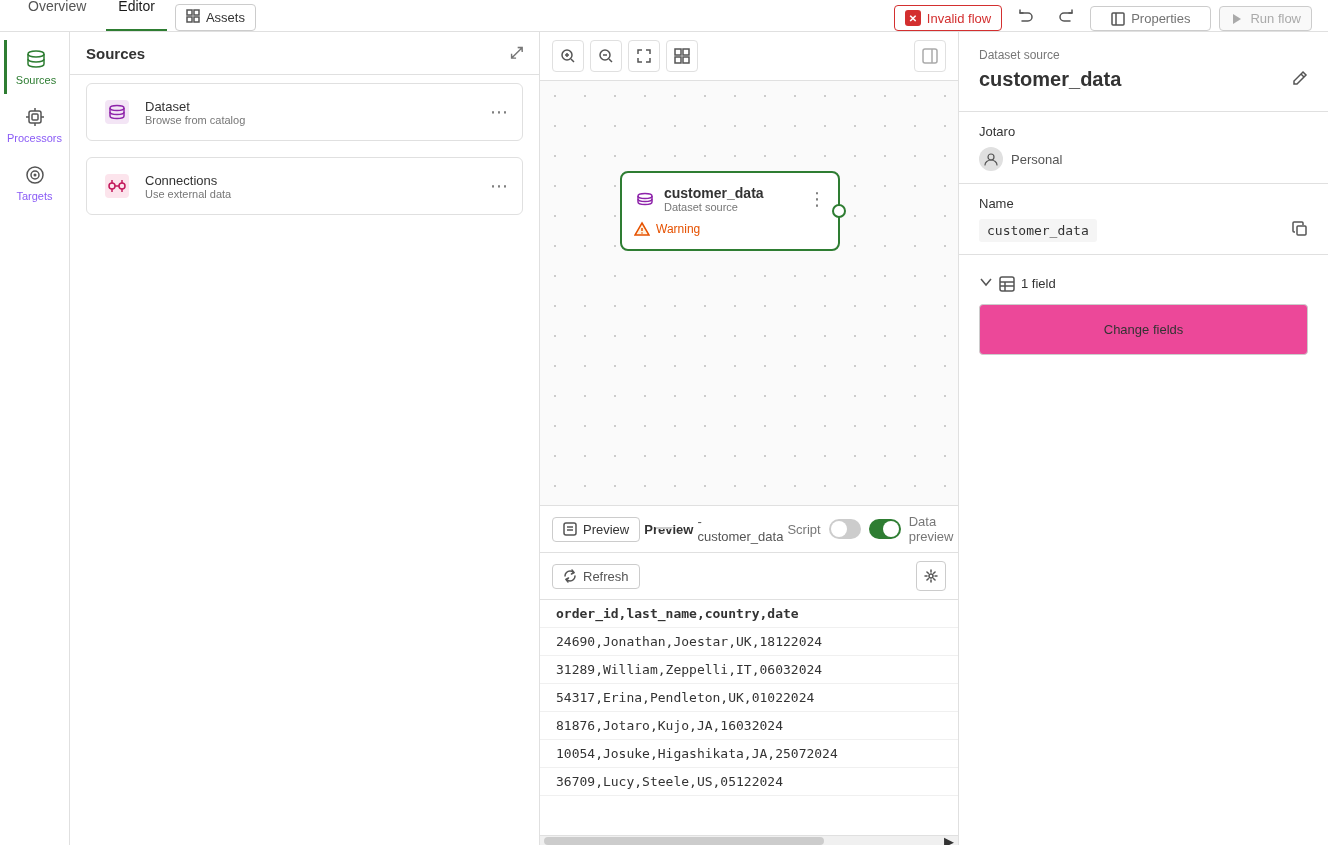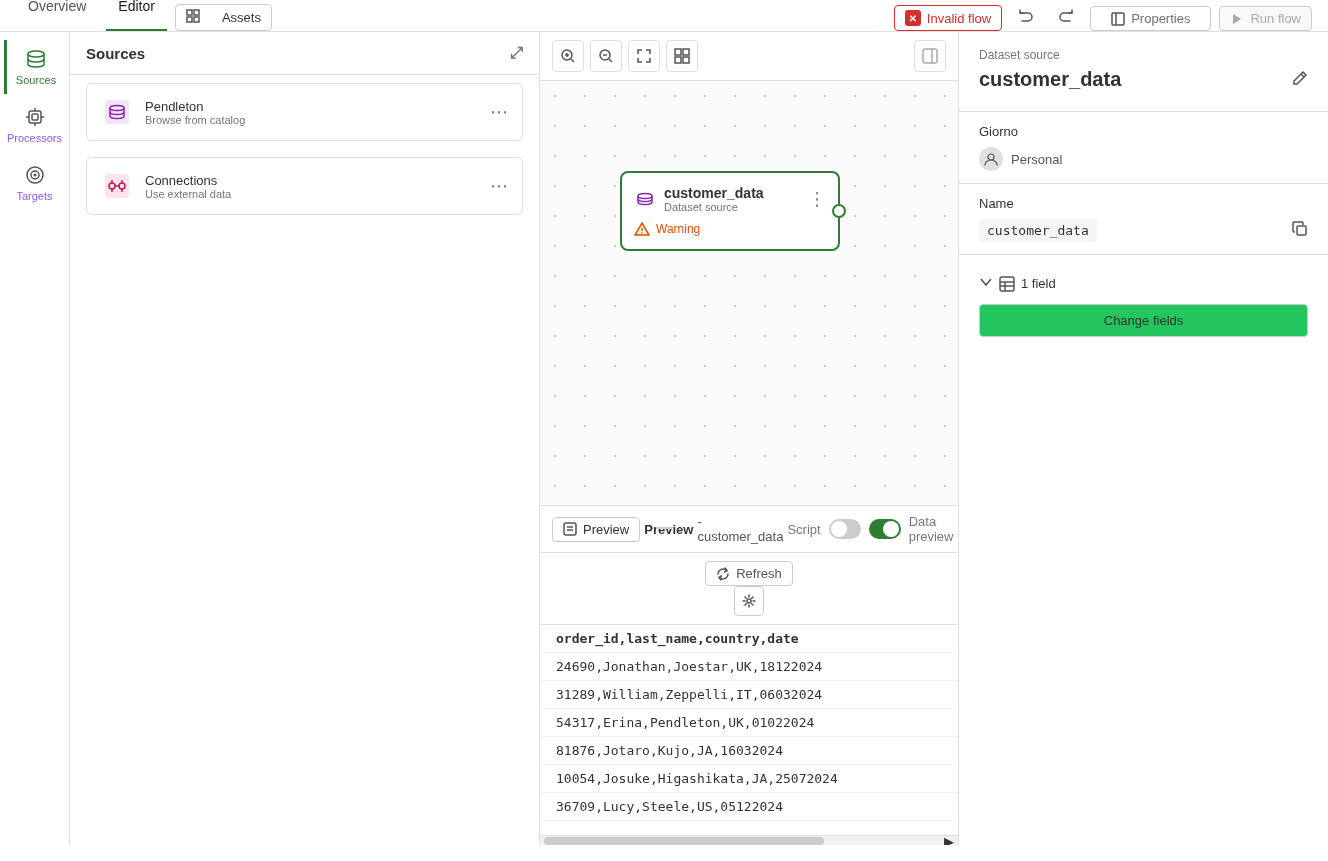--- a/index.html
+++ b/index.html
@@ -9,21 +9,21 @@
     .top-nav {
       display: flex; align-items: flex-end; height: 32px;
       border-bottom: 1px solid #e0e0e0; padding: 0 16px; gap: 8px;
     }
     .nav-tab {
       padding: 4px 12px; cursor: pointer; font-size: 14px; color: #555;
       border-bottom: 2px solid transparent; height: 48px; display: flex; align-items: center;
     }
     .nav-tab.active { color: #1a1a1a; border-bottom: 2px solid #2e7d32; font-weight: 500; }
     .assets-btn {
-      display: flex; align-items: center; gap: 22px; border: 1px solid #ccc;
+      display: flex; align-items: center; gap: 6px; border: 1px solid #ccc;
       border-radius: 4px; padding: 4px 10px; cursor: pointer; font-size: 13px; color: #333;
     }
     .spacer { flex: 1; }
     .invalid-flow-badge {
       display: flex; align-items: center; gap: 6px; background: #fff;
       border: 1px solid #d32f2f; border-radius: 4px; padding: 4px 10px;
       color: #d32f2f; font-weight: 500; font-size: 13px;
     }
     .invalid-icon {
       width: 16px; height: 16px; background: #d32f2f; border-radius: 3px;
@@ -138,21 +138,21 @@
     .toggle-on {
       width: 40px; height: 20px; background: #2e7d32; border-radius: 10px; position: relative; cursor: pointer;
     }
     .toggle-on::after, .toggle-off::after {
       content: ''; position: absolute; width: 16px; height: 16px;
       background: #fff; border-radius: 50%; top: 2px;
     }
     .toggle-off::after { left: 2px; }
     .toggle-on::after { right: 2px; }
     .preview-toolbar {
-      display: flex; align-items: center; padding: 8px 12px; gap: 0; border-bottom: 1px solid #e0e0e0; flex-direction: column;
+      display: flex; align-items: center; padding: 8px 12px; gap: 0; border-bottom: 1px solid #e0e0e0;
     }
     .refresh-btn {
       display: flex; align-items: center; gap: 6px; color: #555; cursor: pointer; font-size: 13px;
       border: 1px solid #ccc; border-radius: 4px; padding: 4px 10px;
     }
     .settings-icon-btn {
       width: 30px; height: 30px; display: flex; align-items: center; justify-content: center;
       border: 1px solid #ccc; border-radius: 4px; cursor: pointer; color: #555;
     }
     .preview-data { overflow-x: auto; overflow-y: auto; flex: 1; }
@@ -185,23 +185,23 @@
     .field-value { font-size: 13px; color: #555; }
     .space-row { display: flex; align-items: center; gap: 8px; }
     .person-icon { width: 24px; height: 24px; background: #e0e0e0; border-radius: 50%; display: flex; align-items: center; justify-content: center; font-size: 12px; color: #555; }
     .name-section { padding: 0 20px; }
     .name-value-row { display: flex; align-items: center; justify-content: space-between; }
     .name-value { font-size: 13px; font-family: monospace; background: #f5f5f5; padding: 4px 8px; border-radius: 3px; }
     .fields-collapse { padding: 0 20px; margin-top: 8px; }
     .fields-row { display: flex; align-items: center; gap: 6px; cursor: pointer; }
     .fields-count { font-size: 13px; font-weight: 500; }
     .change-fields-btn {
-      margin: 12px 20px; padding: 8px; border: 1px solid #ccc; border-radius: 4px;
+      margin: 12px 20px; padding: 17px; border: 1px solid #ccc; border-radius: 4px;
       text-align: center; cursor: pointer; font-size: 13px; color: #333;
-      background: #22c55e;
+      background: #ec4899;
     }
   </style>
 </head>
 <body>
 
 <div class="top-nav">
   <div class="nav-tab">Overview</div>
   <div class="nav-tab active">Editor</div>
   <div class="assets-btn">
     <span>
@@ -287,21 +287,21 @@
       <div class="source-card-left">
         <div class="source-icon">
           <svg width="28" height="28" viewBox="0 0 28 28" fill="none">
             <rect x="2" y="2" width="24" height="24" rx="4" fill="#f3e5f5"></rect>
             <ellipse cx="14" cy="10" rx="7" ry="2.5" stroke="#8e24aa" stroke-width="1.5" fill="none"></ellipse>
             <path d="M7 10v4c0 1.38 3.13 2.5 7 2.5s7-1.12 7-2.5v-4" stroke="#8e24aa" stroke-width="1.5" fill="none"></path>
             <path d="M7 14v4c0 1.38 3.13 2.5 7 2.5s7-1.12 7-2.5v-4" stroke="#8e24aa" stroke-width="1.5" fill="none"></path>
           </svg>
         </div>
         <div>
-          <div class="source-title">Pendleton</div>
+          <div class="source-title">Dataset</div>
           <div class="source-sub">Browse from catalog</div>
         </div>
       </div>
       <span style="color:#777; font-size:18px;">⋯</span>
     </div>
     <div class="source-card">
       <div class="source-card-left">
         <div class="source-icon">
           <svg width="28" height="28" viewBox="0 0 28 28" fill="none">
             <rect x="2" y="2" width="24" height="24" rx="4" fill="#fce4ec"></rect>
@@ -461,21 +461,21 @@
           <svg width="16" height="16" viewBox="0 0 16 16" fill="none">
               <path d="M11 2L14 5L5 14H2V11L11 2Z" stroke="#555" stroke-width="1.5" fill="none"></path>
               <line x1="9" y1="4" x2="12" y2="7" stroke="#555" stroke-width="1.5"></line>
             </svg>
         </span>
       </div>
     </div>
     <div class="divider"></div>
     <div class="field-section">
       <div class="field-row">
-        <span class="field-label">Giorno</span>
+        <span class="field-label">Jotaro</span>
       </div>
       <div class="space-row">
         <div class="person-icon">
           <svg width="14" height="14" viewBox="0 0 14 14" fill="none">
               <circle cx="7" cy="5" r="3" stroke="#555" stroke-width="1.2" fill="none"></circle>
               <path d="M1 13C1 10.24 3.69 8 7 8C10.31 8 13 10.24 13 13" stroke="#555" stroke-width="1.2" stroke-linecap="round" fill="none"></path>
             </svg>
         </div>
         <span class="field-value">Personal</span>
       </div>

